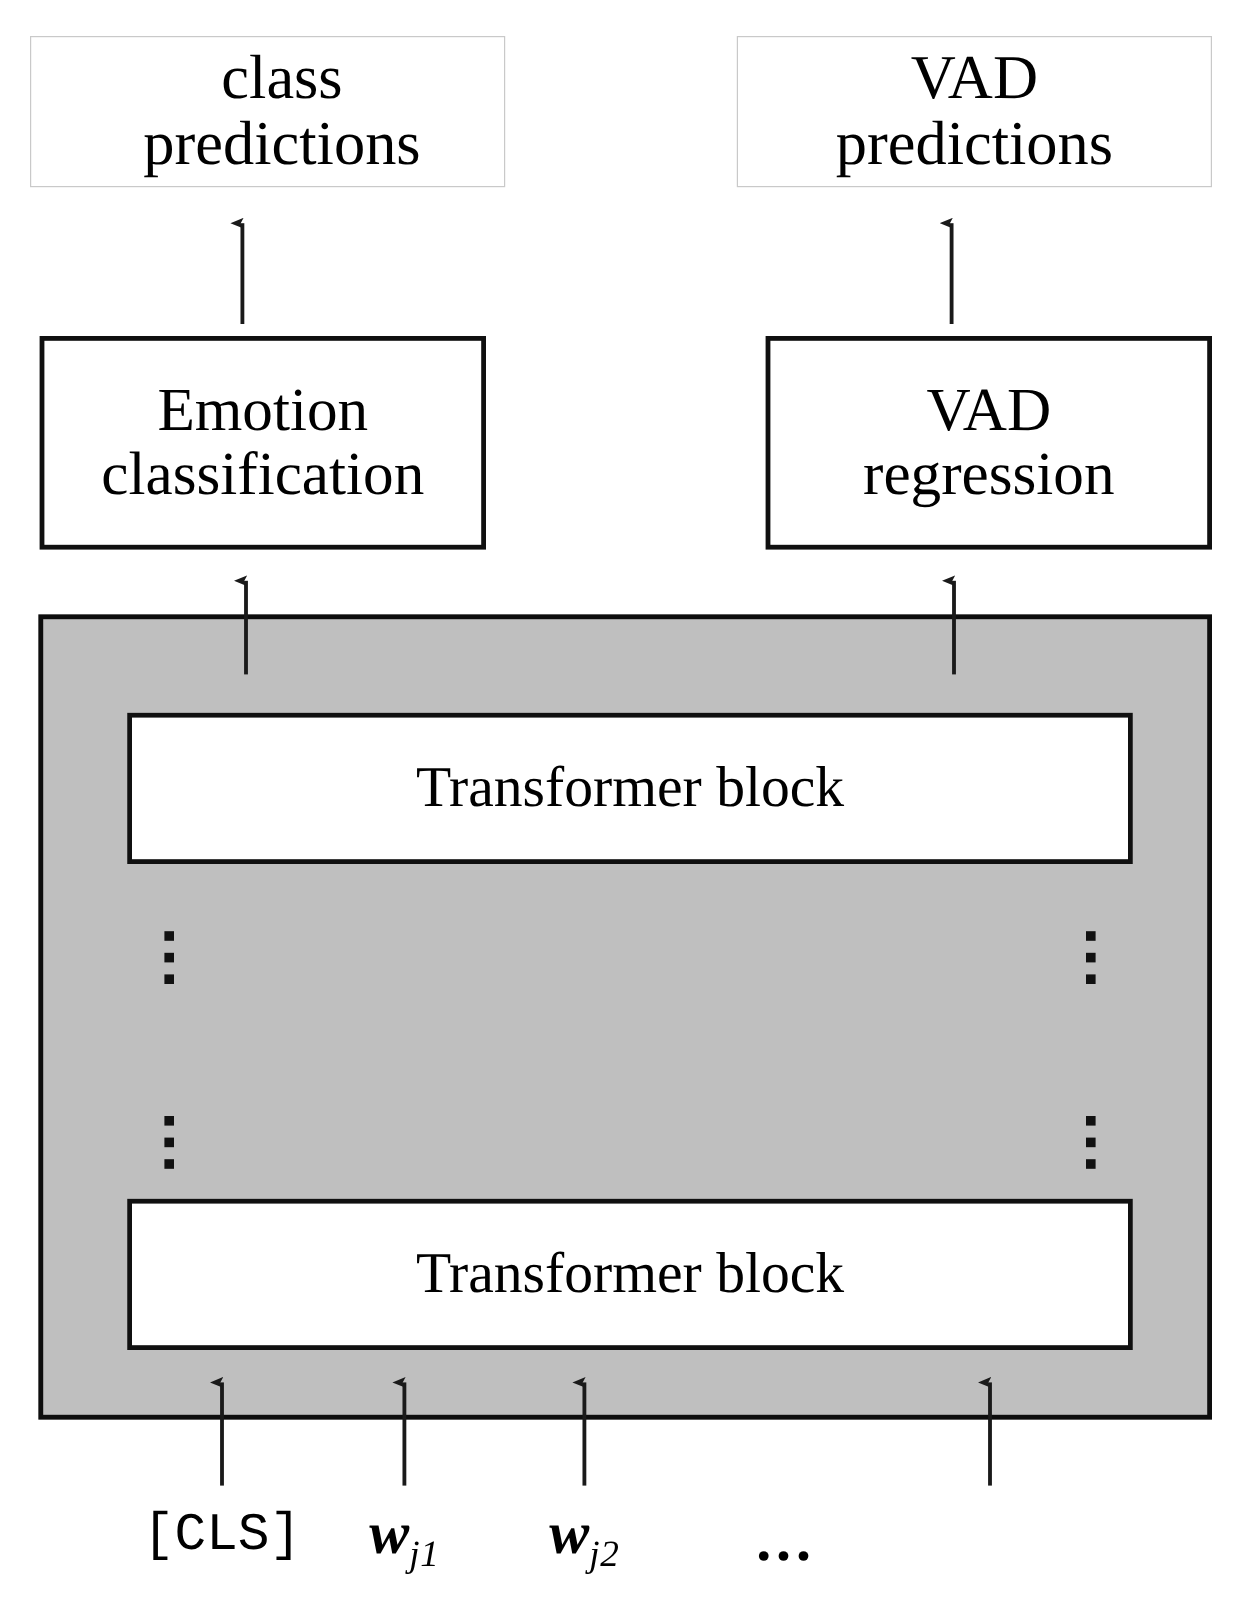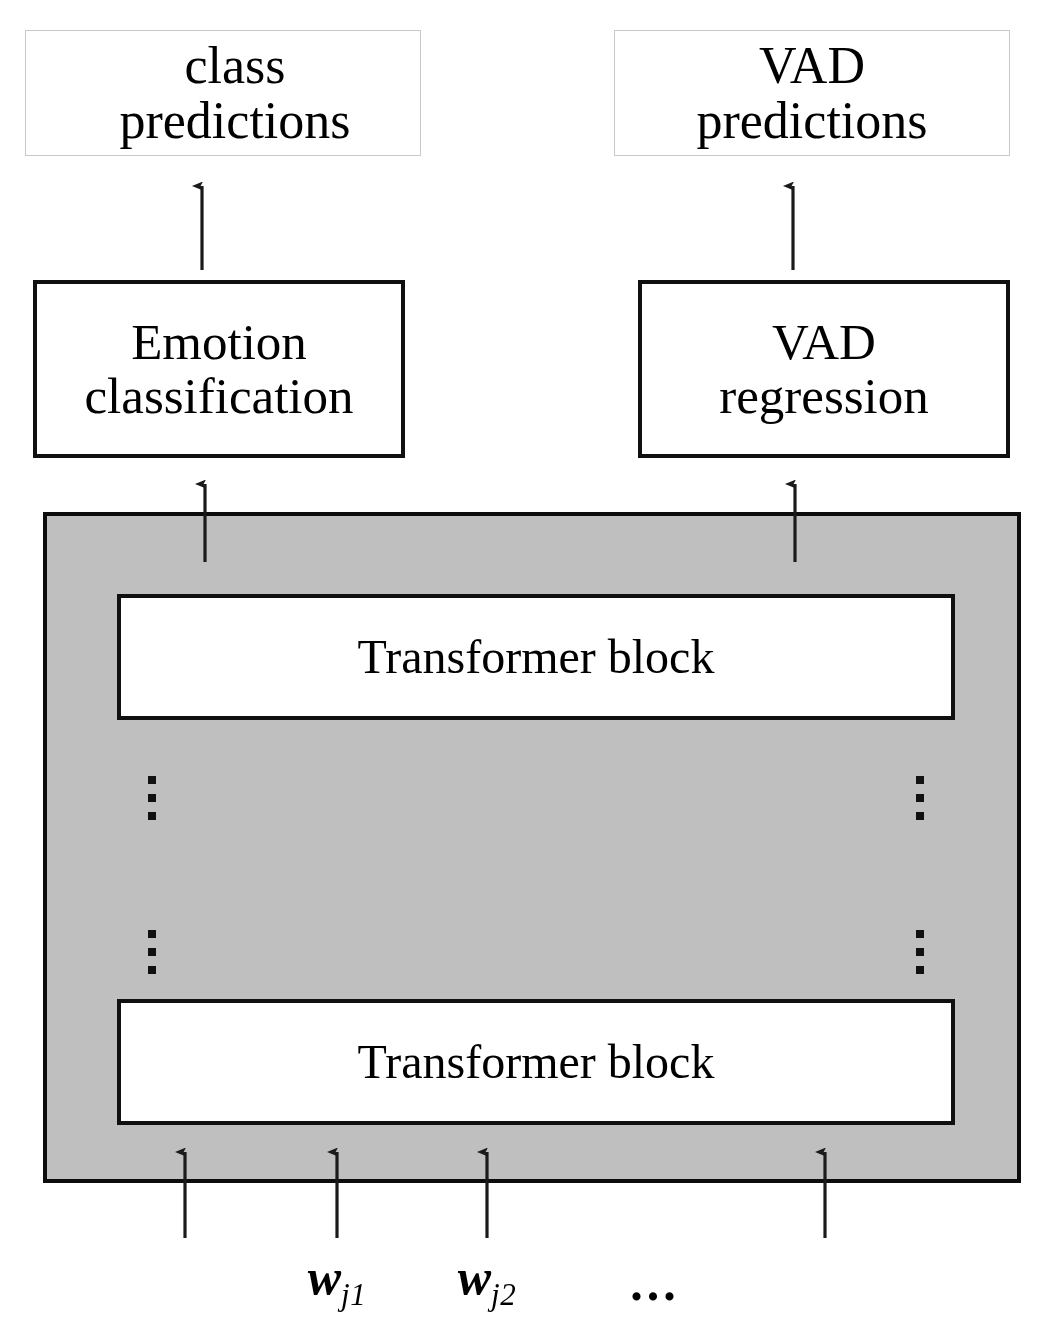--- a/index.html
+++ b/index.html
@@ -152,21 +152,21 @@
   <div class="node head-box" style="left:33px; top:280px; width:372px; height:178px;">
     <span class="lbl">Emotion
 classification</span>
   </div>
 
   <div class="node head-box" style="left:638px; top:280px; width:372px; height:178px;">
     <span class="lbl">VAD
 regression</span>
   </div>
 
-  <div class="encoder" style="left:32px; top:512px; width:978px; height:671px;margin-left:11px;">
+  <div class="encoder" style="left:32px; top:512px; width:978px; height:671px;">
 
     <div class="node tblock" style="left:70px; top:78px; width:838px; height:126px;">
       <span>Transformer block</span>
     </div>
 
     <div class="vdots" style="left:100px; top:260px; width:10px; height:44px;">
       <i></i>
         <i></i>
         <i></i>
     </div>
@@ -205,20 +205,23 @@
 
     <line x1="205" y1="562" x2="205" y2="484" stroke="#1a1a1a" stroke-width="3.2" marker-end="url(#ah)"></line>
     <line x1="795" y1="562" x2="795" y2="484" stroke="#1a1a1a" stroke-width="3.2" marker-end="url(#ah)"></line>
 
     <line x1="185" y1="1238" x2="185" y2="1152" stroke="#1a1a1a" stroke-width="3.2" marker-end="url(#ah)"></line>
     <line x1="337" y1="1238" x2="337" y2="1152" stroke="#1a1a1a" stroke-width="3.2" marker-end="url(#ah)"></line>
     <line x1="487" y1="1238" x2="487" y2="1152" stroke="#1a1a1a" stroke-width="3.2" marker-end="url(#ah)"></line>
     <line x1="825" y1="1238" x2="825" y2="1152" stroke="#1a1a1a" stroke-width="3.2" marker-end="url(#ah)"></line>
   </svg>
 
+  <div class="token token-cls" style="left:85px; top:1258px; width:200px;">
+    <span>[CLS]</span>
+  </div>
 
   <div class="token token-w" style="left:257px; top:1252px; width:160px;">
     <span>w</span><sub>j1</sub>
   </div>
 
   <div class="token token-w" style="left:407px; top:1252px; width:160px;">
     <span>w</span><sub>j2</sub>
   </div>
 
   <div class="token token-ell" style="left:575px; top:1258px; width:160px;">

